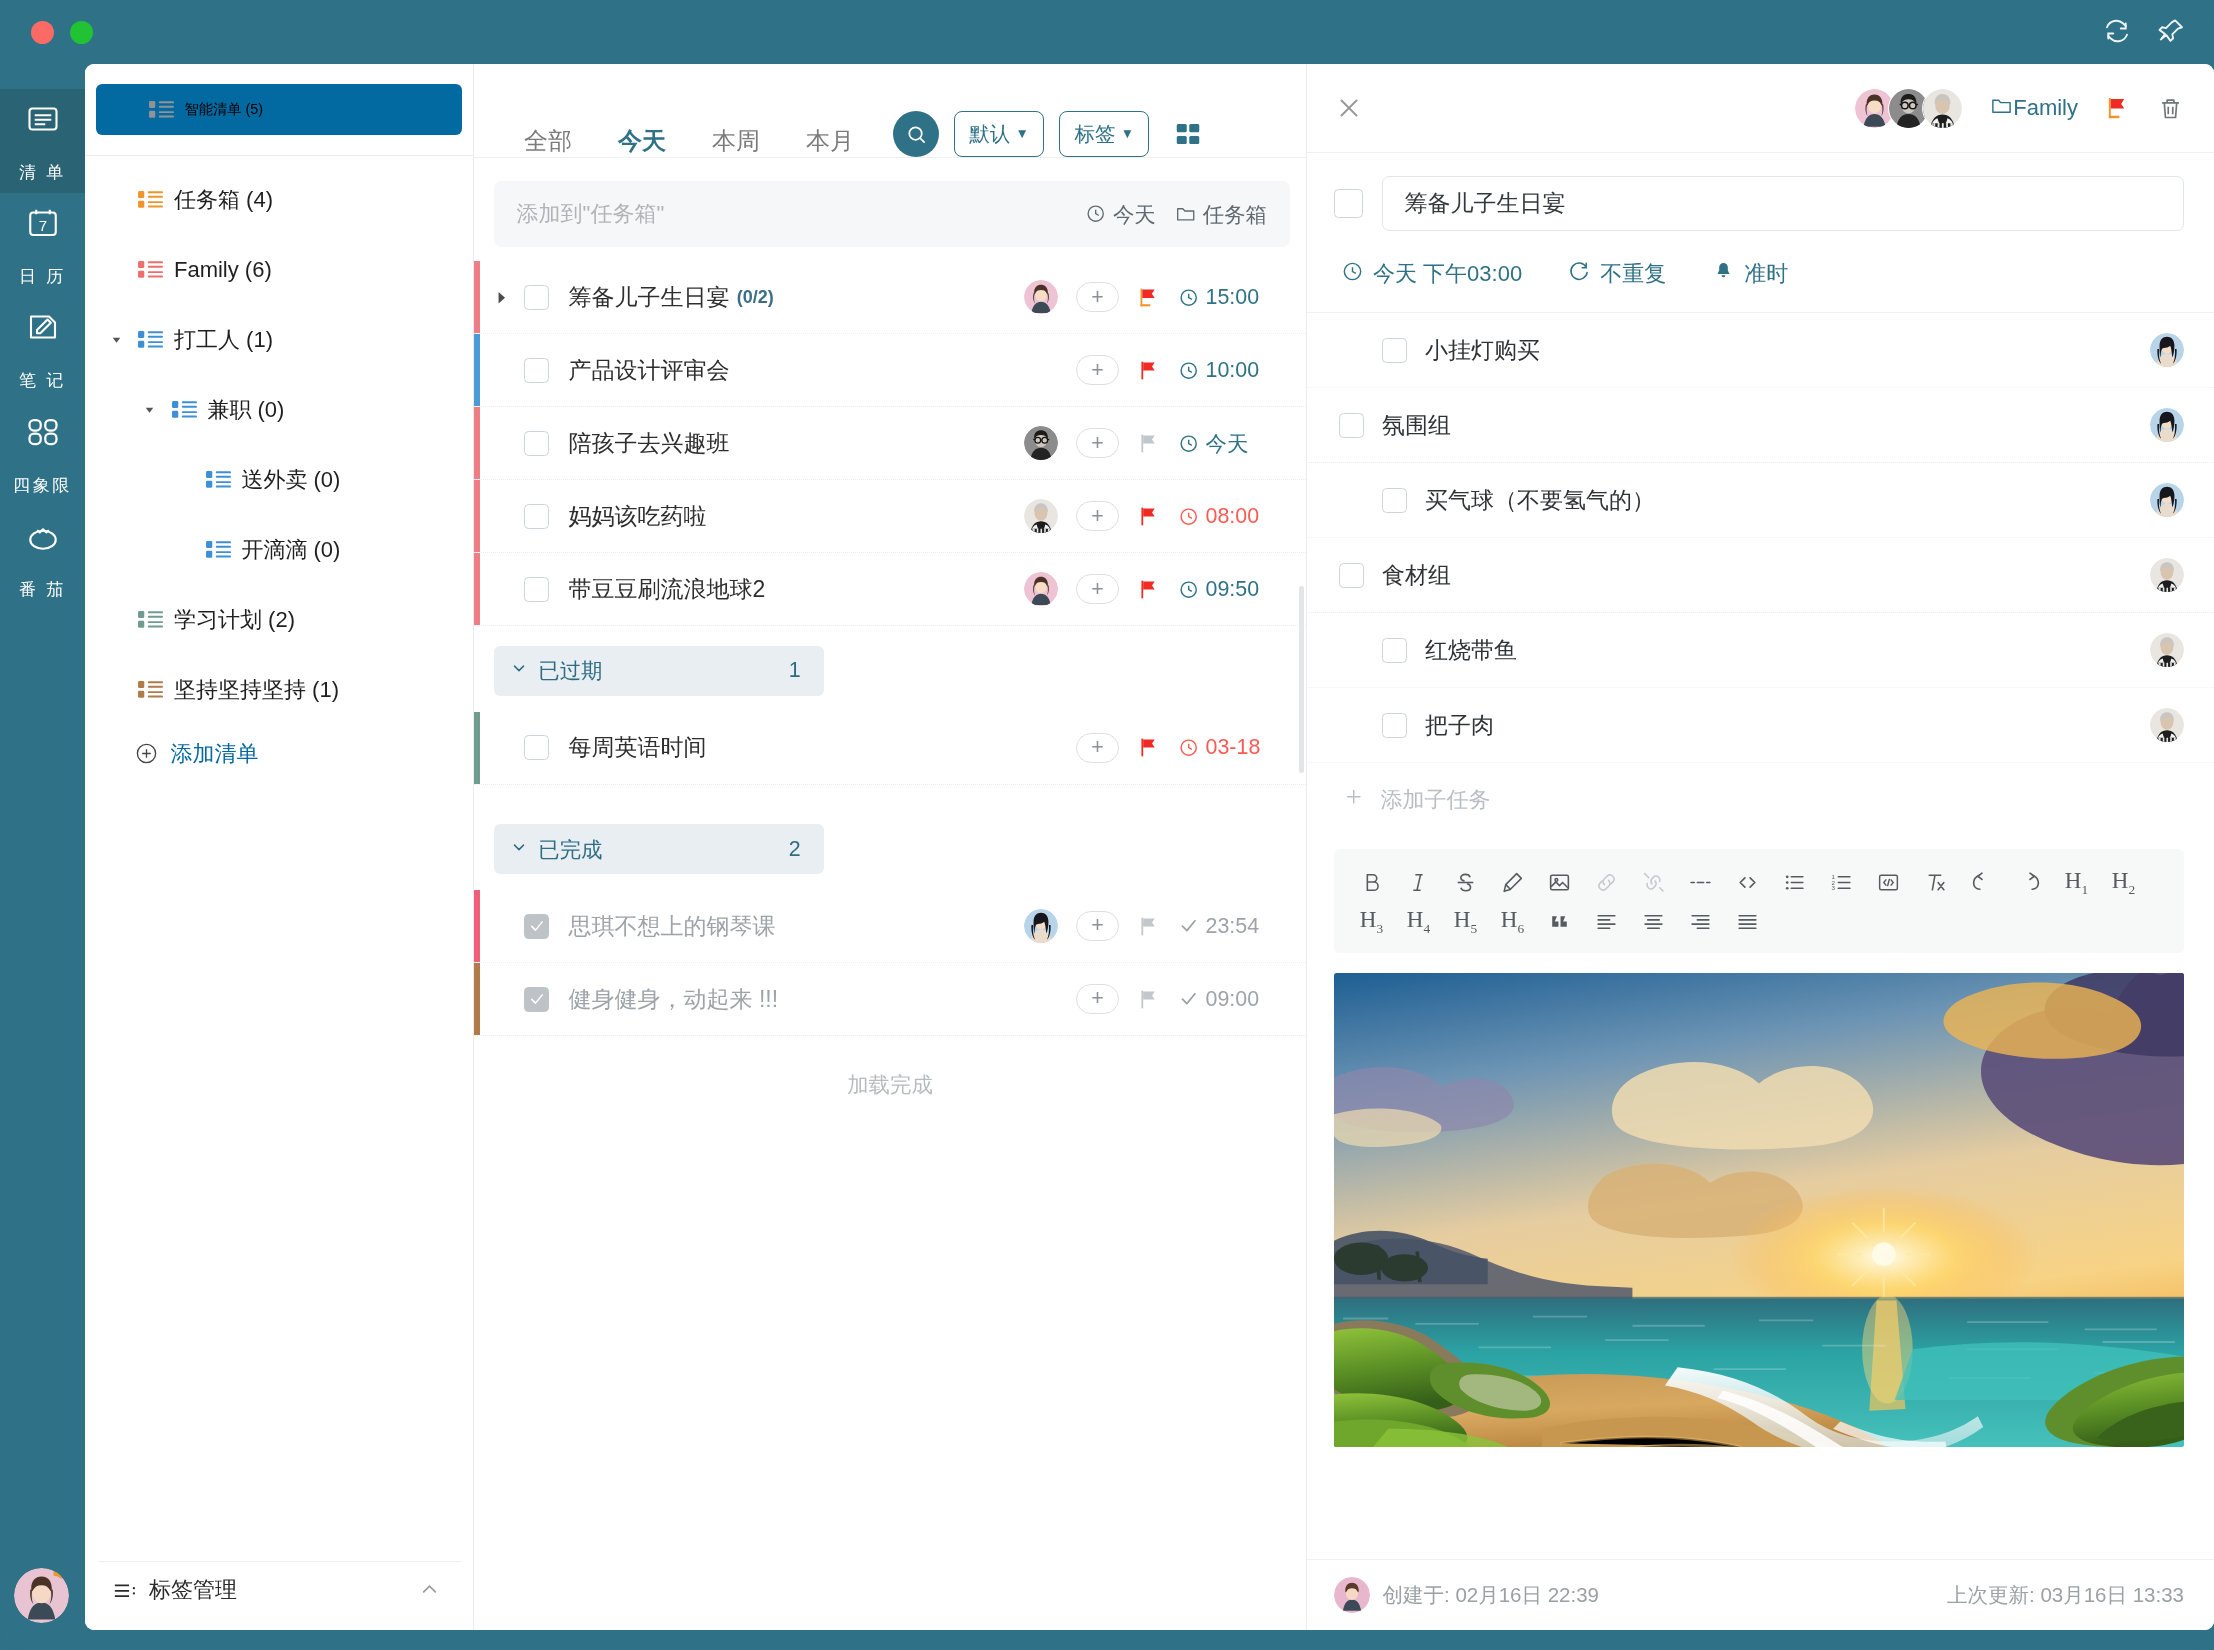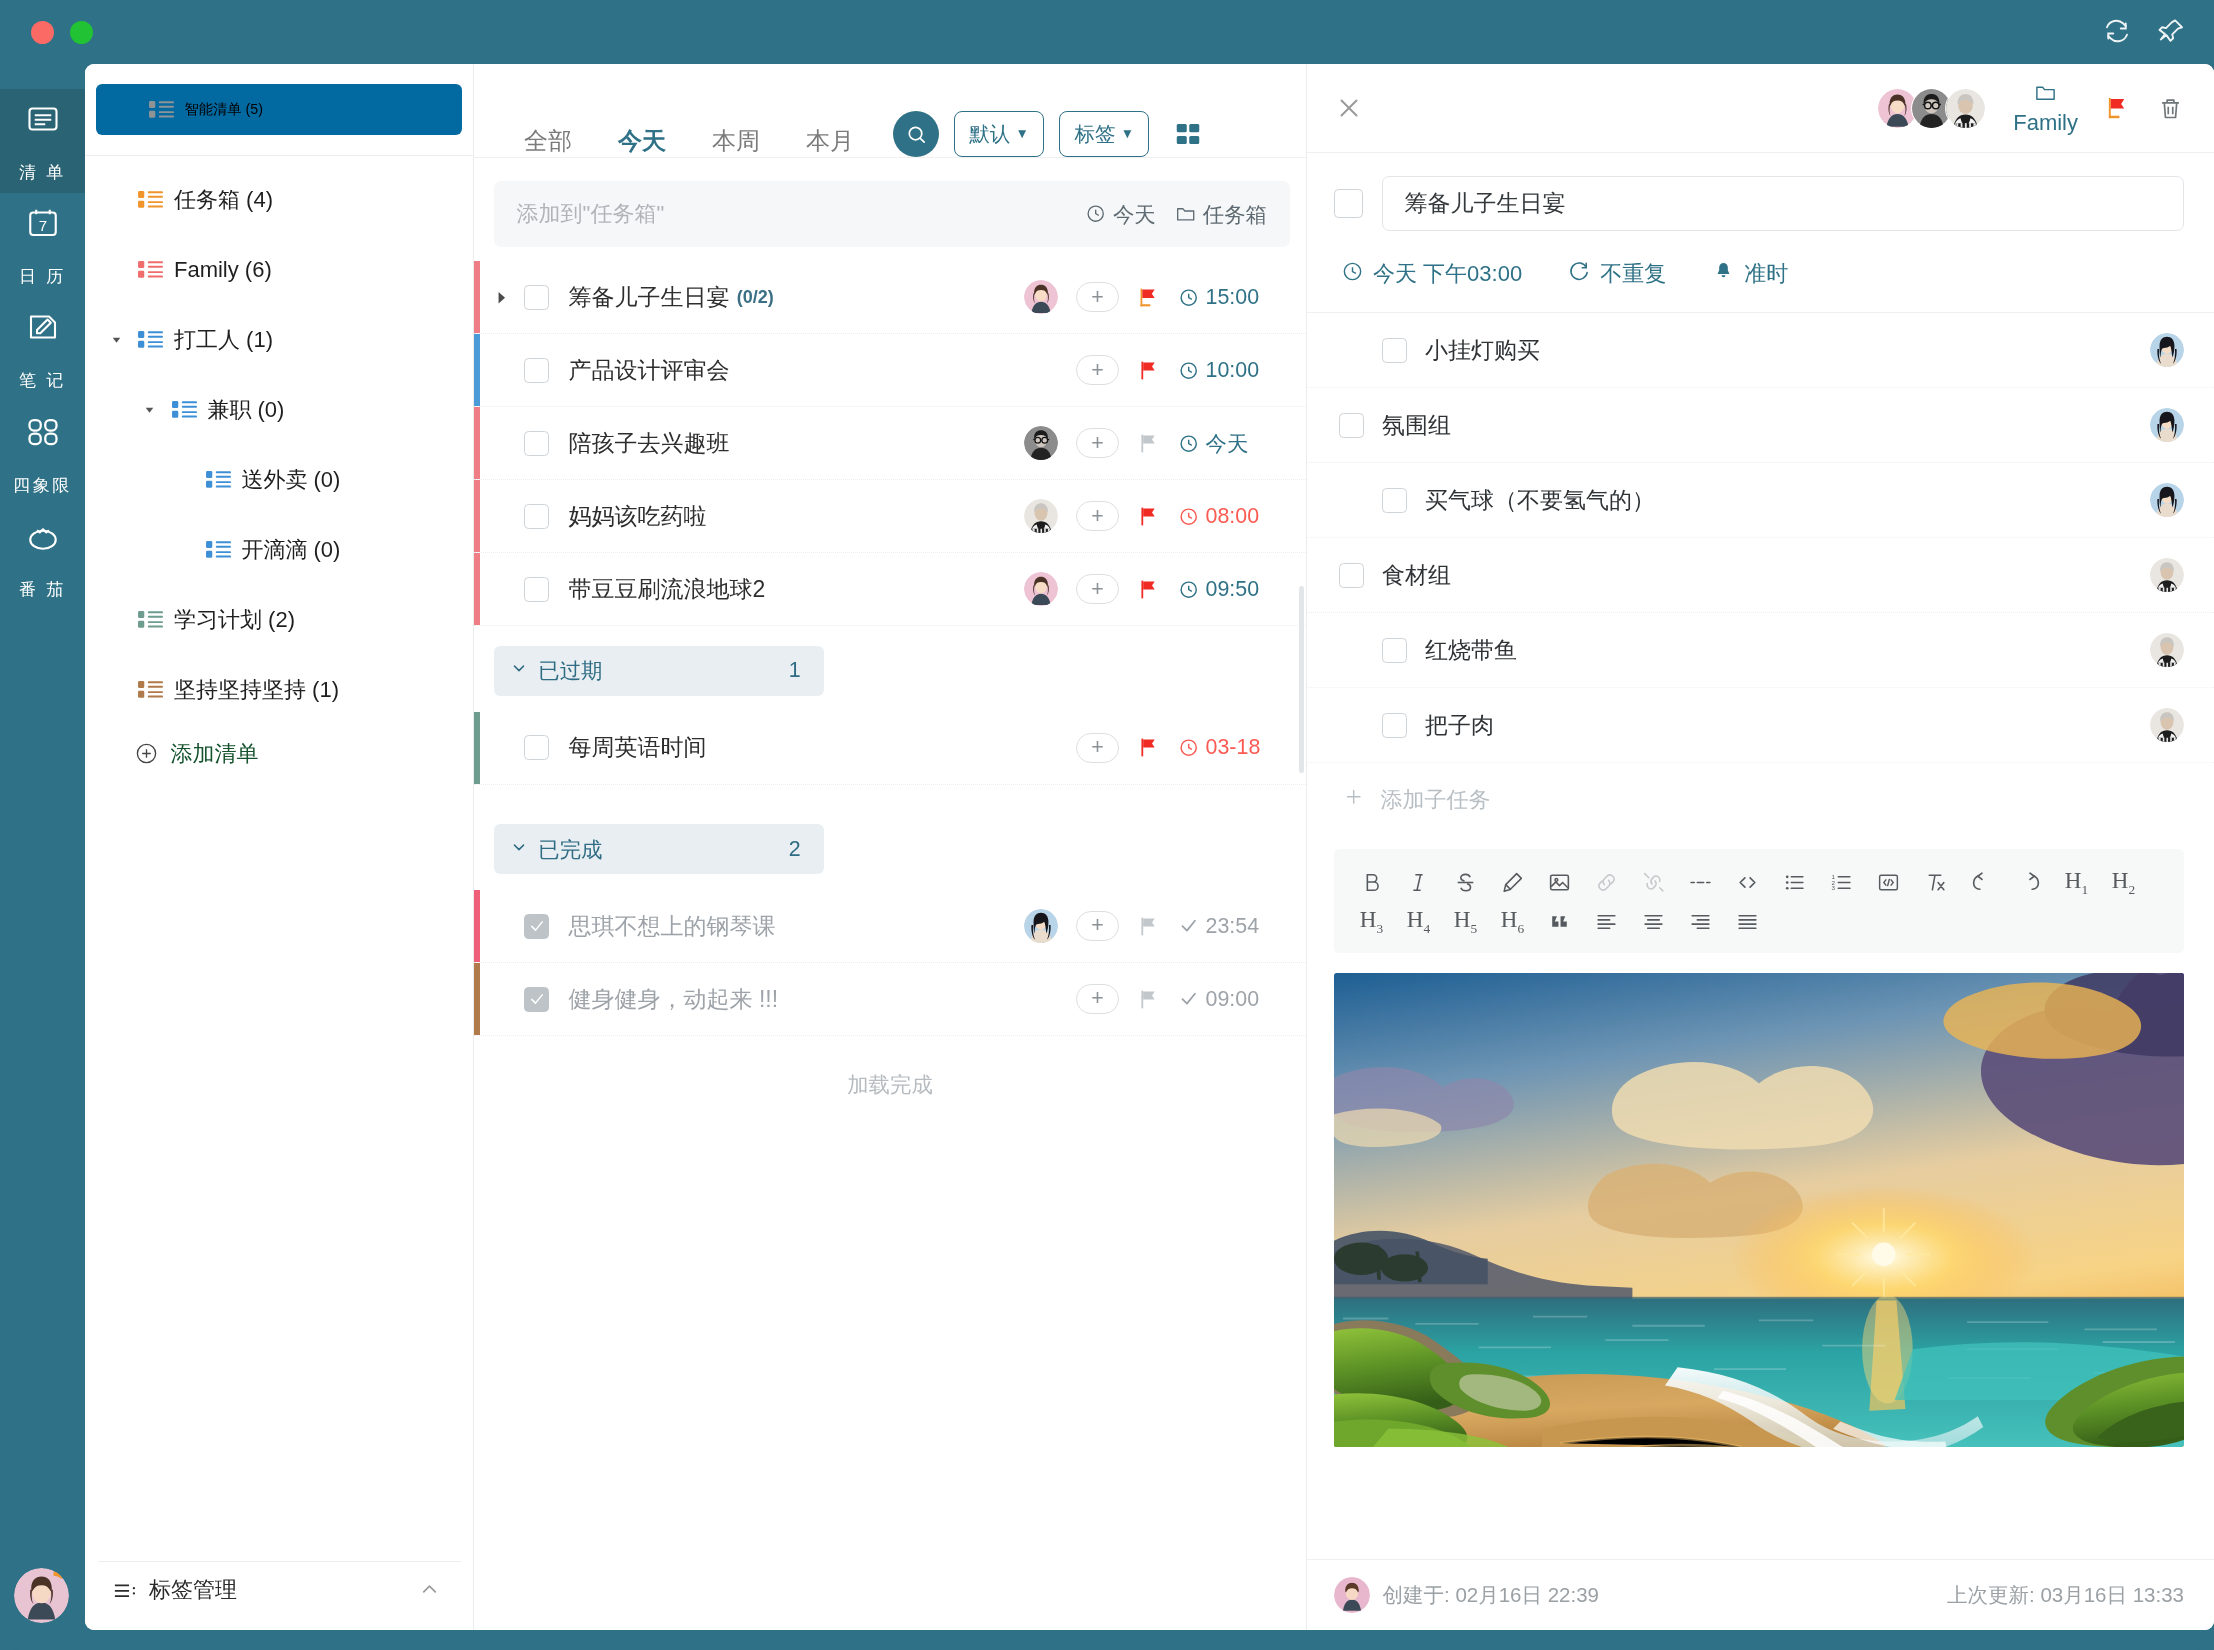--- a/index.html
+++ b/index.html
@@ -89,21 +89,21 @@
     display: flex; align-items: center; justify-content: center;
     color: #555;
   }
   .caret svg { width: 15px; height: 15px; }
   .caret.blank { visibility: hidden; }
   .list-ico { width: 25px; height: 19.6px; flex: 0 0 25px; margin-right: 10.7px; }
   .list-ico svg { width: 100%; height: 100%; display: block; }
   .list-label { white-space: nowrap; }
   .add-list {
     display: flex; align-items: center; gap: 12.5px;
-    font-size: 22px; color: #14532d; margin-top: 14.3px;
+    font-size: 22px; color: #0369a1; margin-top: 14.3px;
   }
   .add-list .plus-circle { width: 23px; height: 23px; }
   .add-list .plus-circle svg { width: 100%; height: 100%; }
   .tagbar-wrap { padding: 0 0 12.5px 0; }
   .tagbar {
     margin: 0 12.5px; height: 57px;
     display: flex; align-items: center; justify-content: space-between;
     border-top: 0.9px solid #eee;
     padding: 0 19.6px 0 16px;
     font-size: 22px; color: #2b2b2b;
@@ -217,21 +217,21 @@
   .detail-top-right { margin-left: auto; display: flex; align-items: center; gap: 0; }
   .avstack { display: flex; align-items: center; }
   .avstack .av2 {
     width: 41px; height: 41px; border-radius: 50%; overflow: hidden;
     border: 1.8px solid #fff; margin-left: -7.1px;
   }
   .avstack .av2:first-child { margin-left: 0; }
   .avstack .av2 svg { width: 100%; height: 100%; display: block; }
   .proj {
     display: flex; align-items: center; color: #2f7186;
-    font-size: 22px; margin-left: 27px; white-space: nowrap; flex-direction: column;
+    font-size: 22px; margin-left: 27px; white-space: nowrap;
   }
   .proj svg { width: 23px; height: 23px; }
   .dt-flag { width: 25px; height: 25px; margin-left: 27px; }
   .dt-flag svg { width: 100%; height: 100%; }
   .dt-trash { width: 27px; height: 27px; margin-left: 27px; color: #6f7679; }
   .dt-trash svg { width: 100%; height: 100%; }
 
   .detail-body { flex: 1; overflow: hidden; padding: 0 0 0 0; }
   .title-row { display: flex; align-items: center; padding: 23px 30px 23px 27px; gap: 19.6px; }
   .title-cb { width: 28.5px; height: 28.5px; border: 1.4px solid #cfd4d8; border-radius: 4.5px; flex: 0 0 28.5px; }

